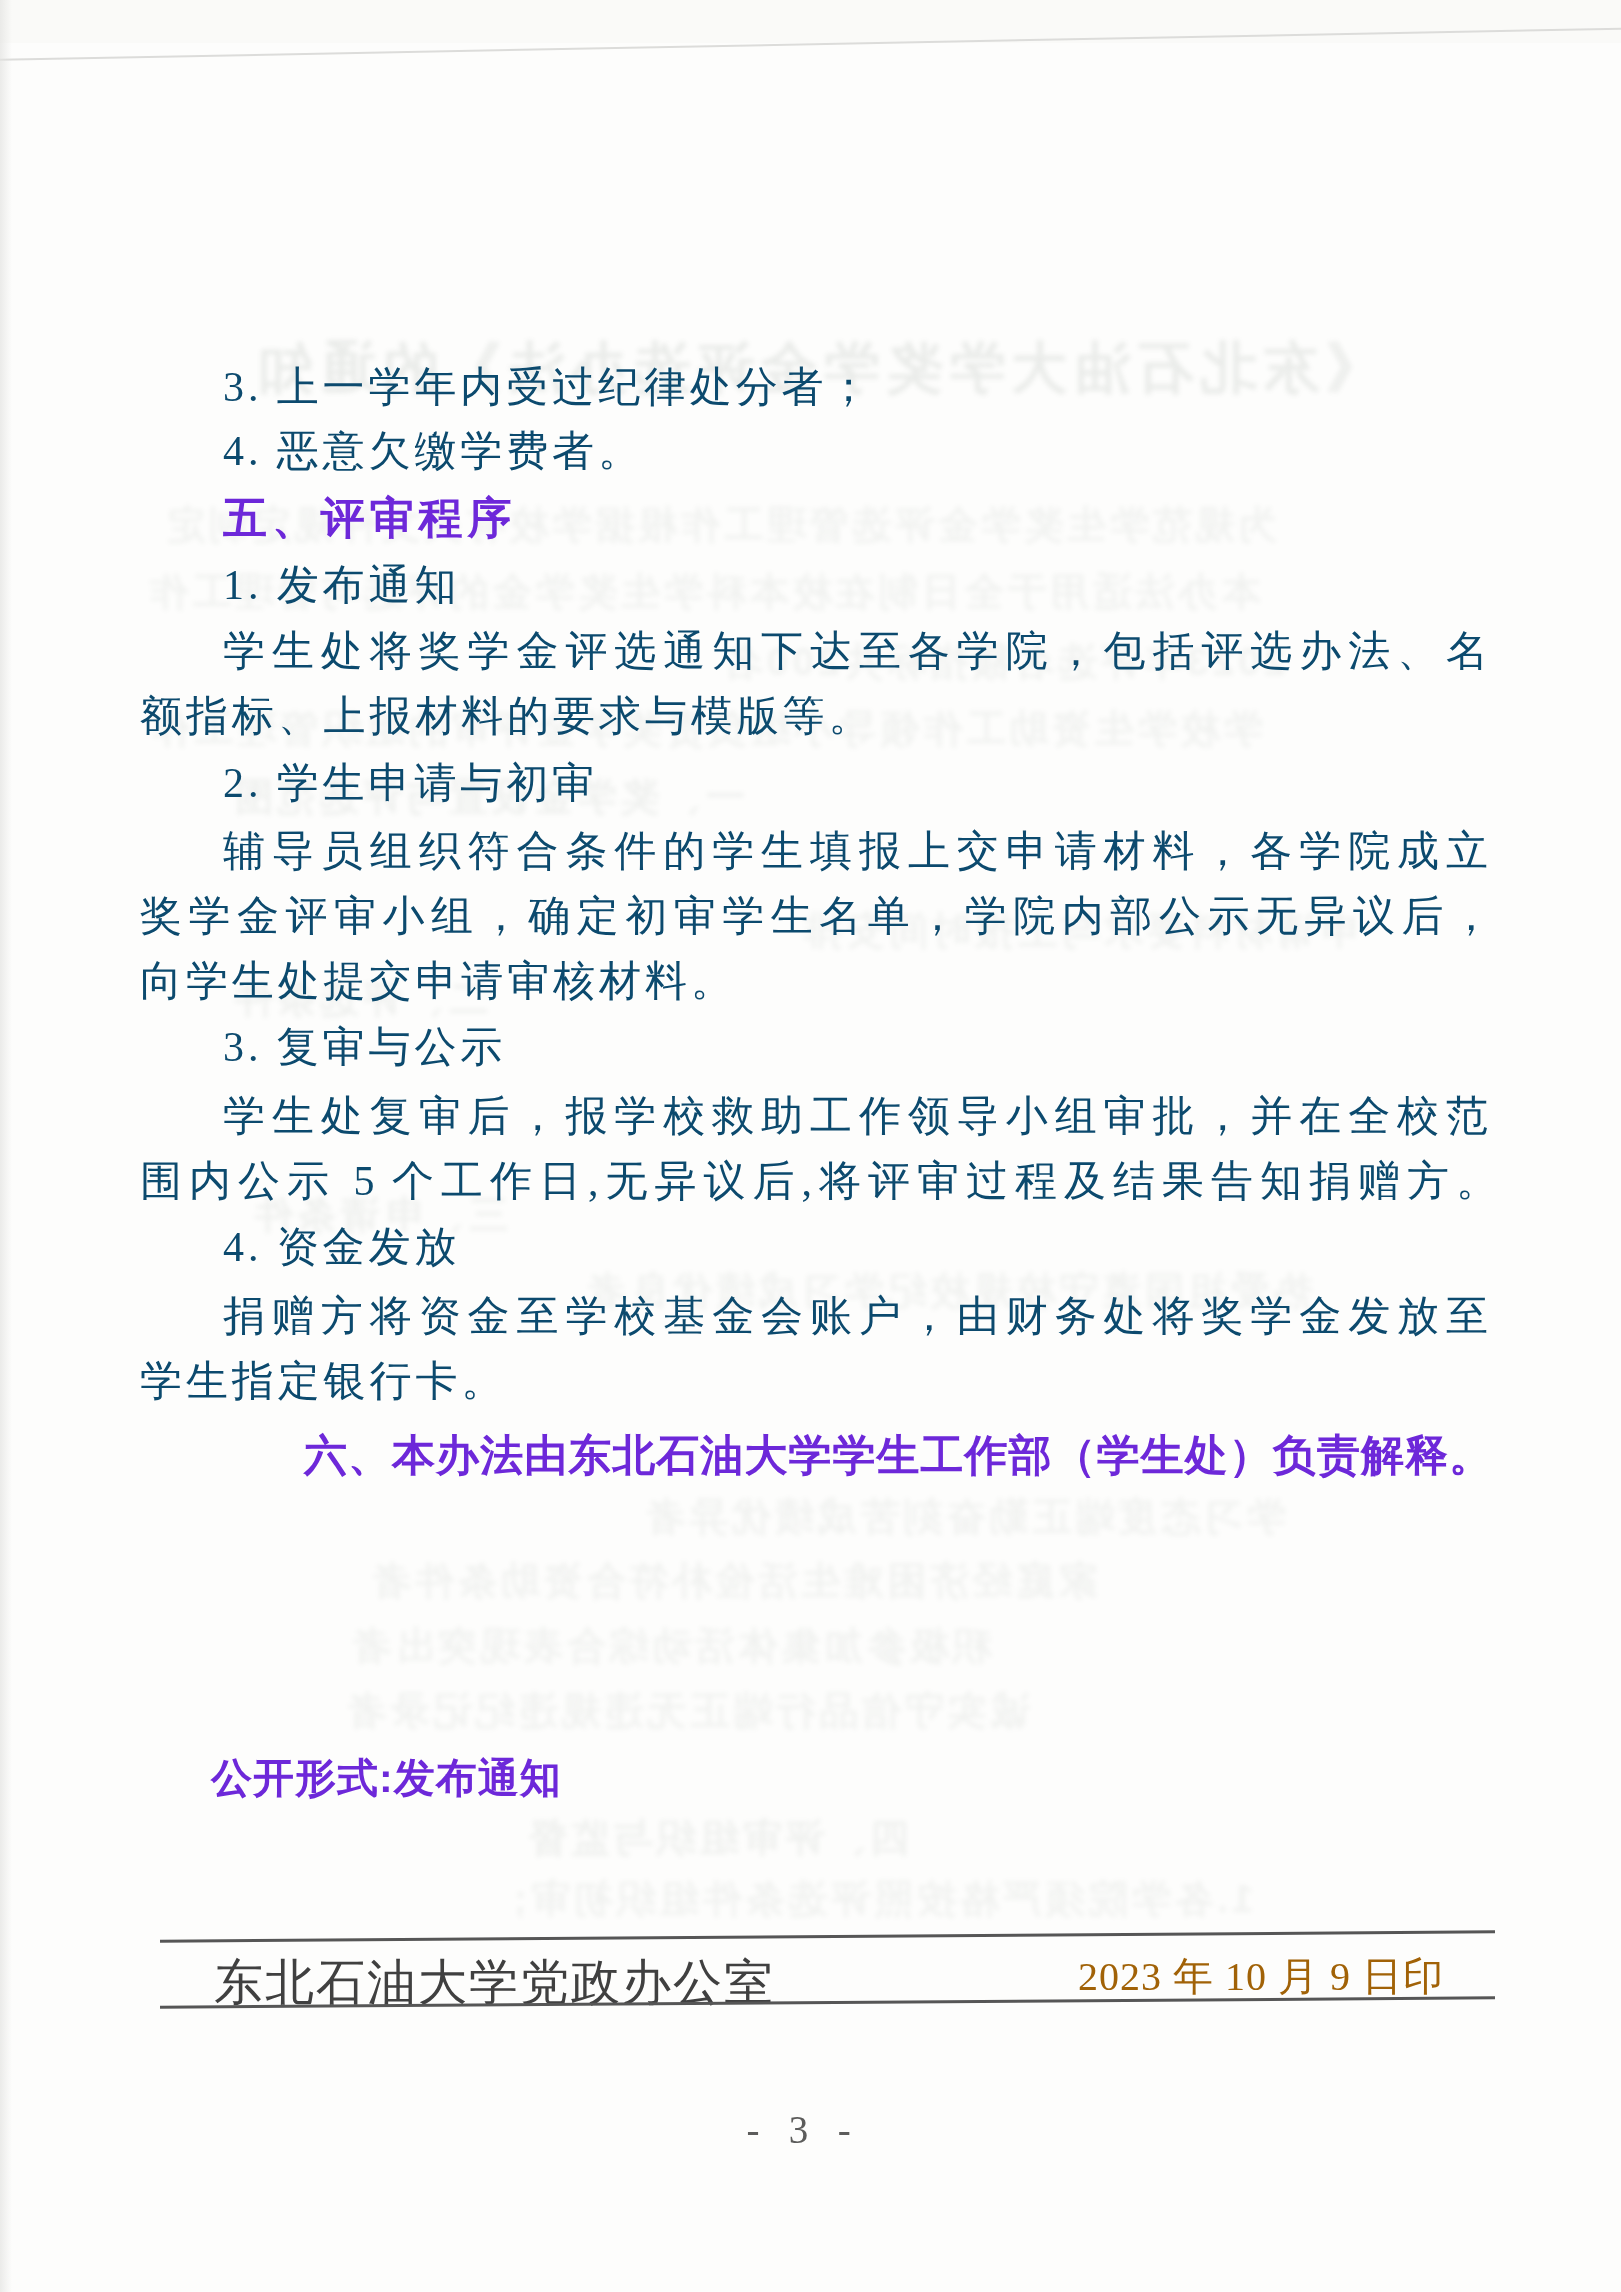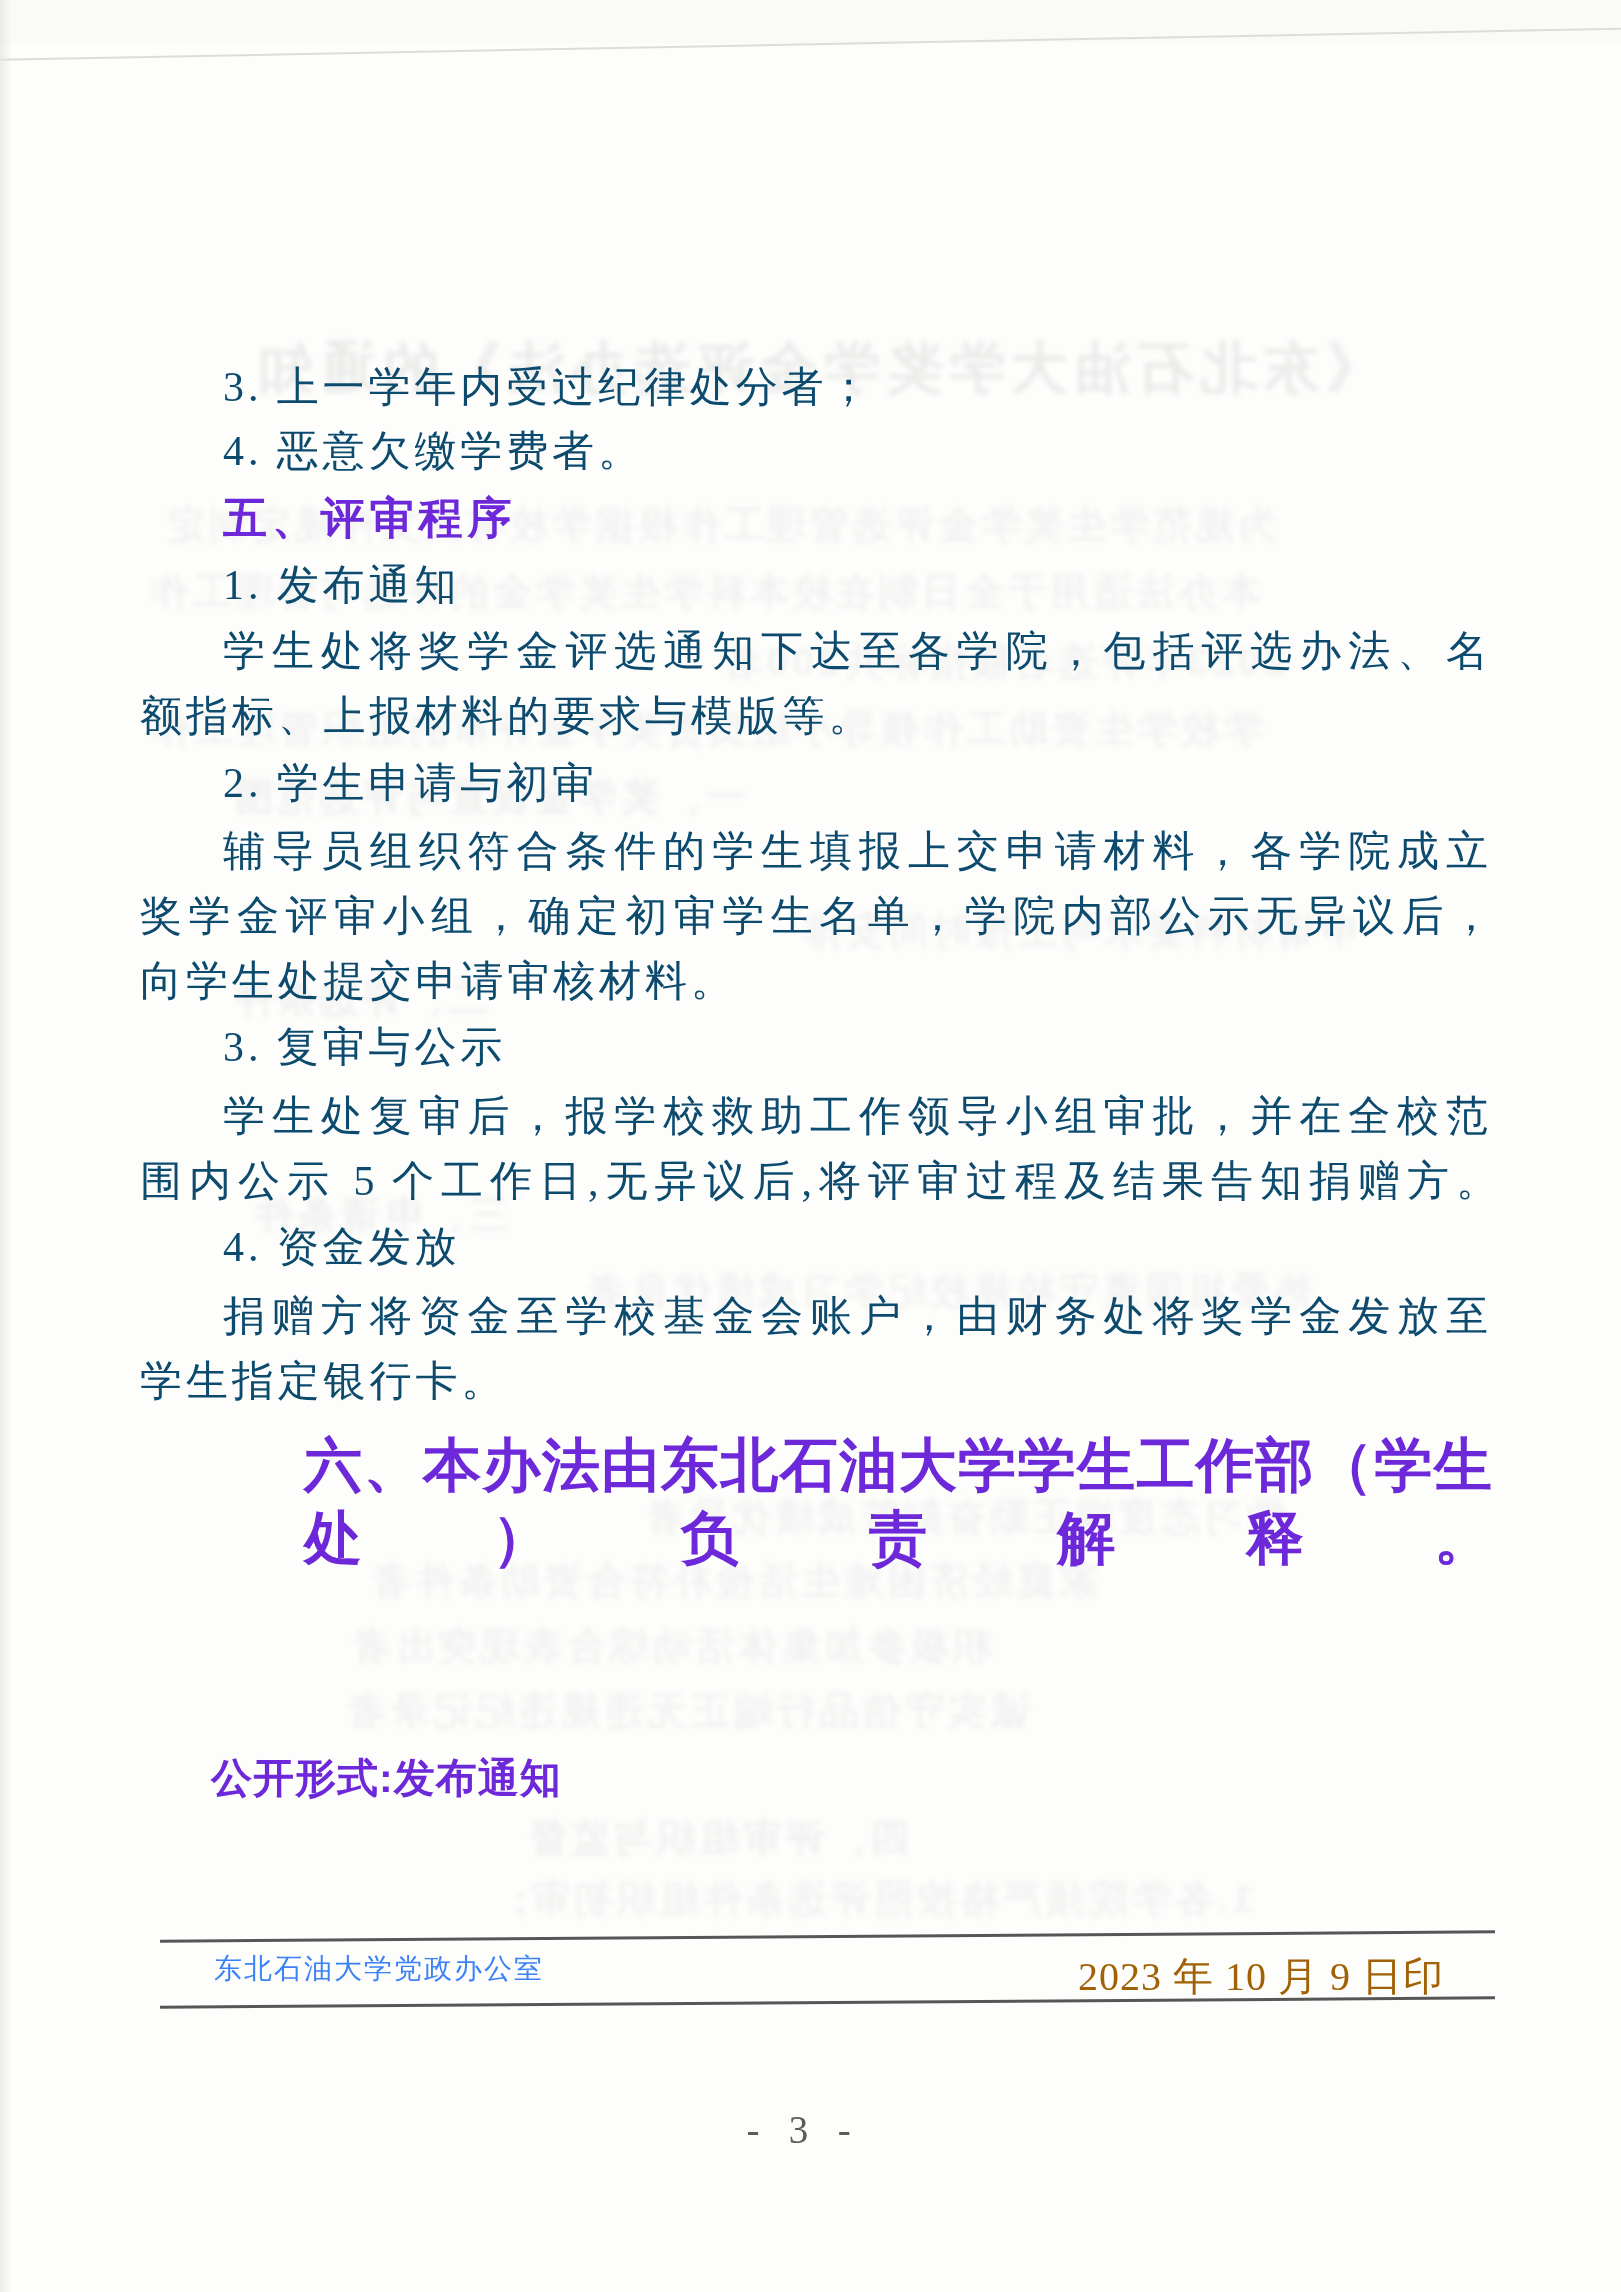--- a/index.html
+++ b/index.html
@@ -84,32 +84,32 @@
   .l6{left:223px;top:757px;}
   .l7{left:223px;top:825px;width:1266px;}
   .l8{left:140px;top:890px;width:1353px;}
   .l9{left:140px;top:955px;}
   .l10{left:223px;top:1021px;}
   .l11{left:223px;top:1090px;width:1266px;}
   .l12{left:140px;top:1155px;width:1358px;letter-spacing:0;}
   .l13{left:223px;top:1221px;}
   .l14{left:223px;top:1290px;width:1266px;}
   .l15{left:140px;top:1355px;}
-  .l16{left:304px;top:1429px;width:1189px;font-size:58px;}
+  .l16{left:304px;top:1429px;width:1189px;font-size:43px;}
   .l17{left:211px;top:1753px;font-size:41px;letter-spacing:1px;}
   
   .rule{
     position:absolute;left:160px;width:1335px;height:2.9px;
     background:#565656;
   }
   .rule-top{top:1935px;transform:rotate(-0.4deg);}
   .rule-bottom{top:2001px;transform:rotate(-0.4deg);}
   .footer-office{
     position:absolute;left:214px;top:1950px;
-    font-size:28px;letter-spacing:2px;white-space:nowrap;color:#3b82f6;
+    font-size:49px;letter-spacing:2px;white-space:nowrap;color:#404040;
   }
   .footer-date{
     position:absolute;left:1078px;top:1949px;
     font-size:40px;letter-spacing:1px;white-space:nowrap;color:#a16207;
   }
   .page-num{
     position:absolute;left:0;top:2107px;width:1607px;
     text-align:center;font-size:39px;letter-spacing:9.8px;color:#5c5c5b;
   }
 </style>

